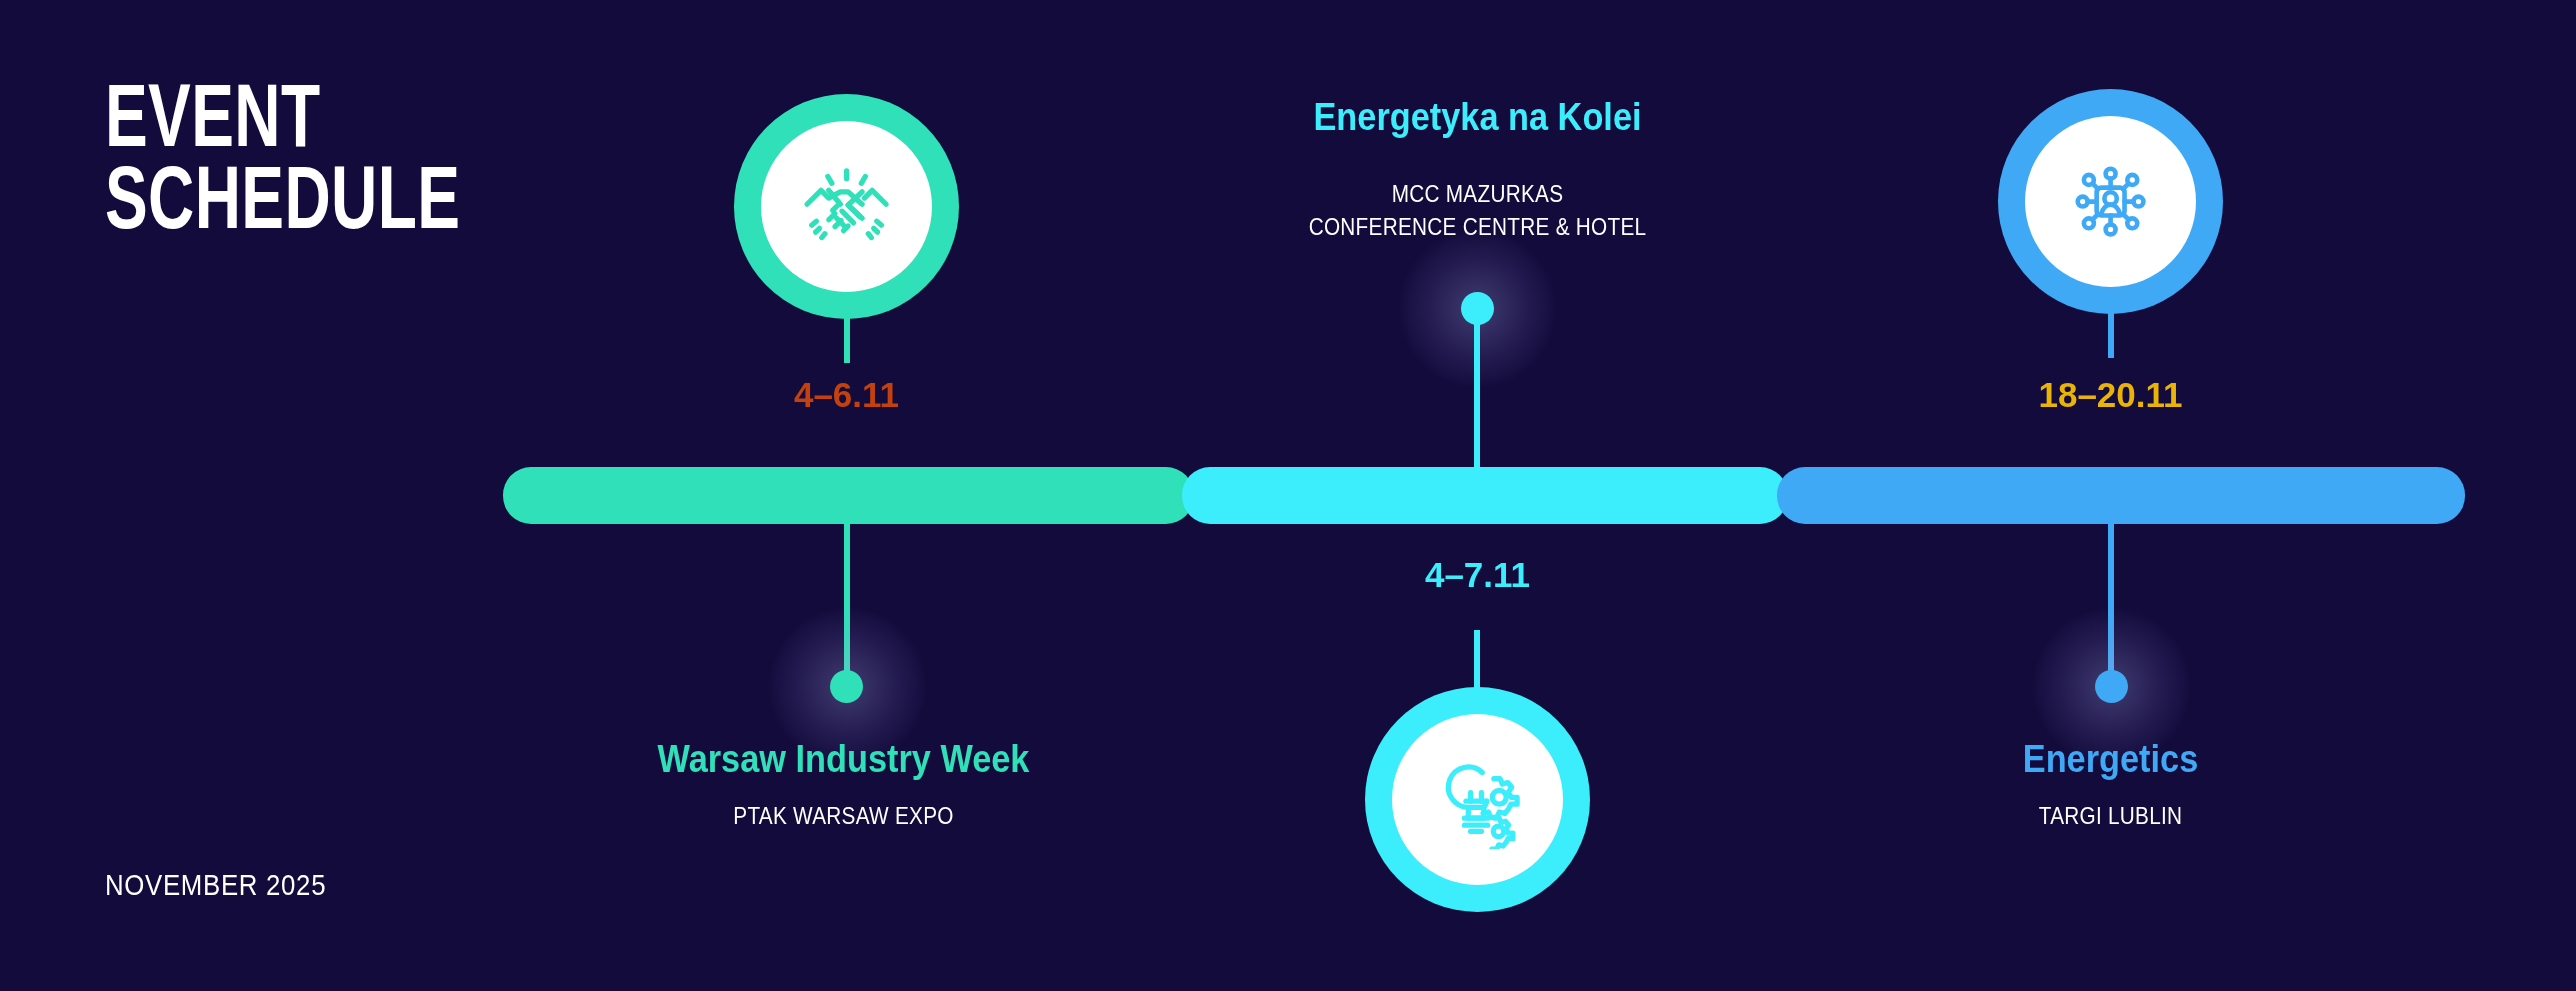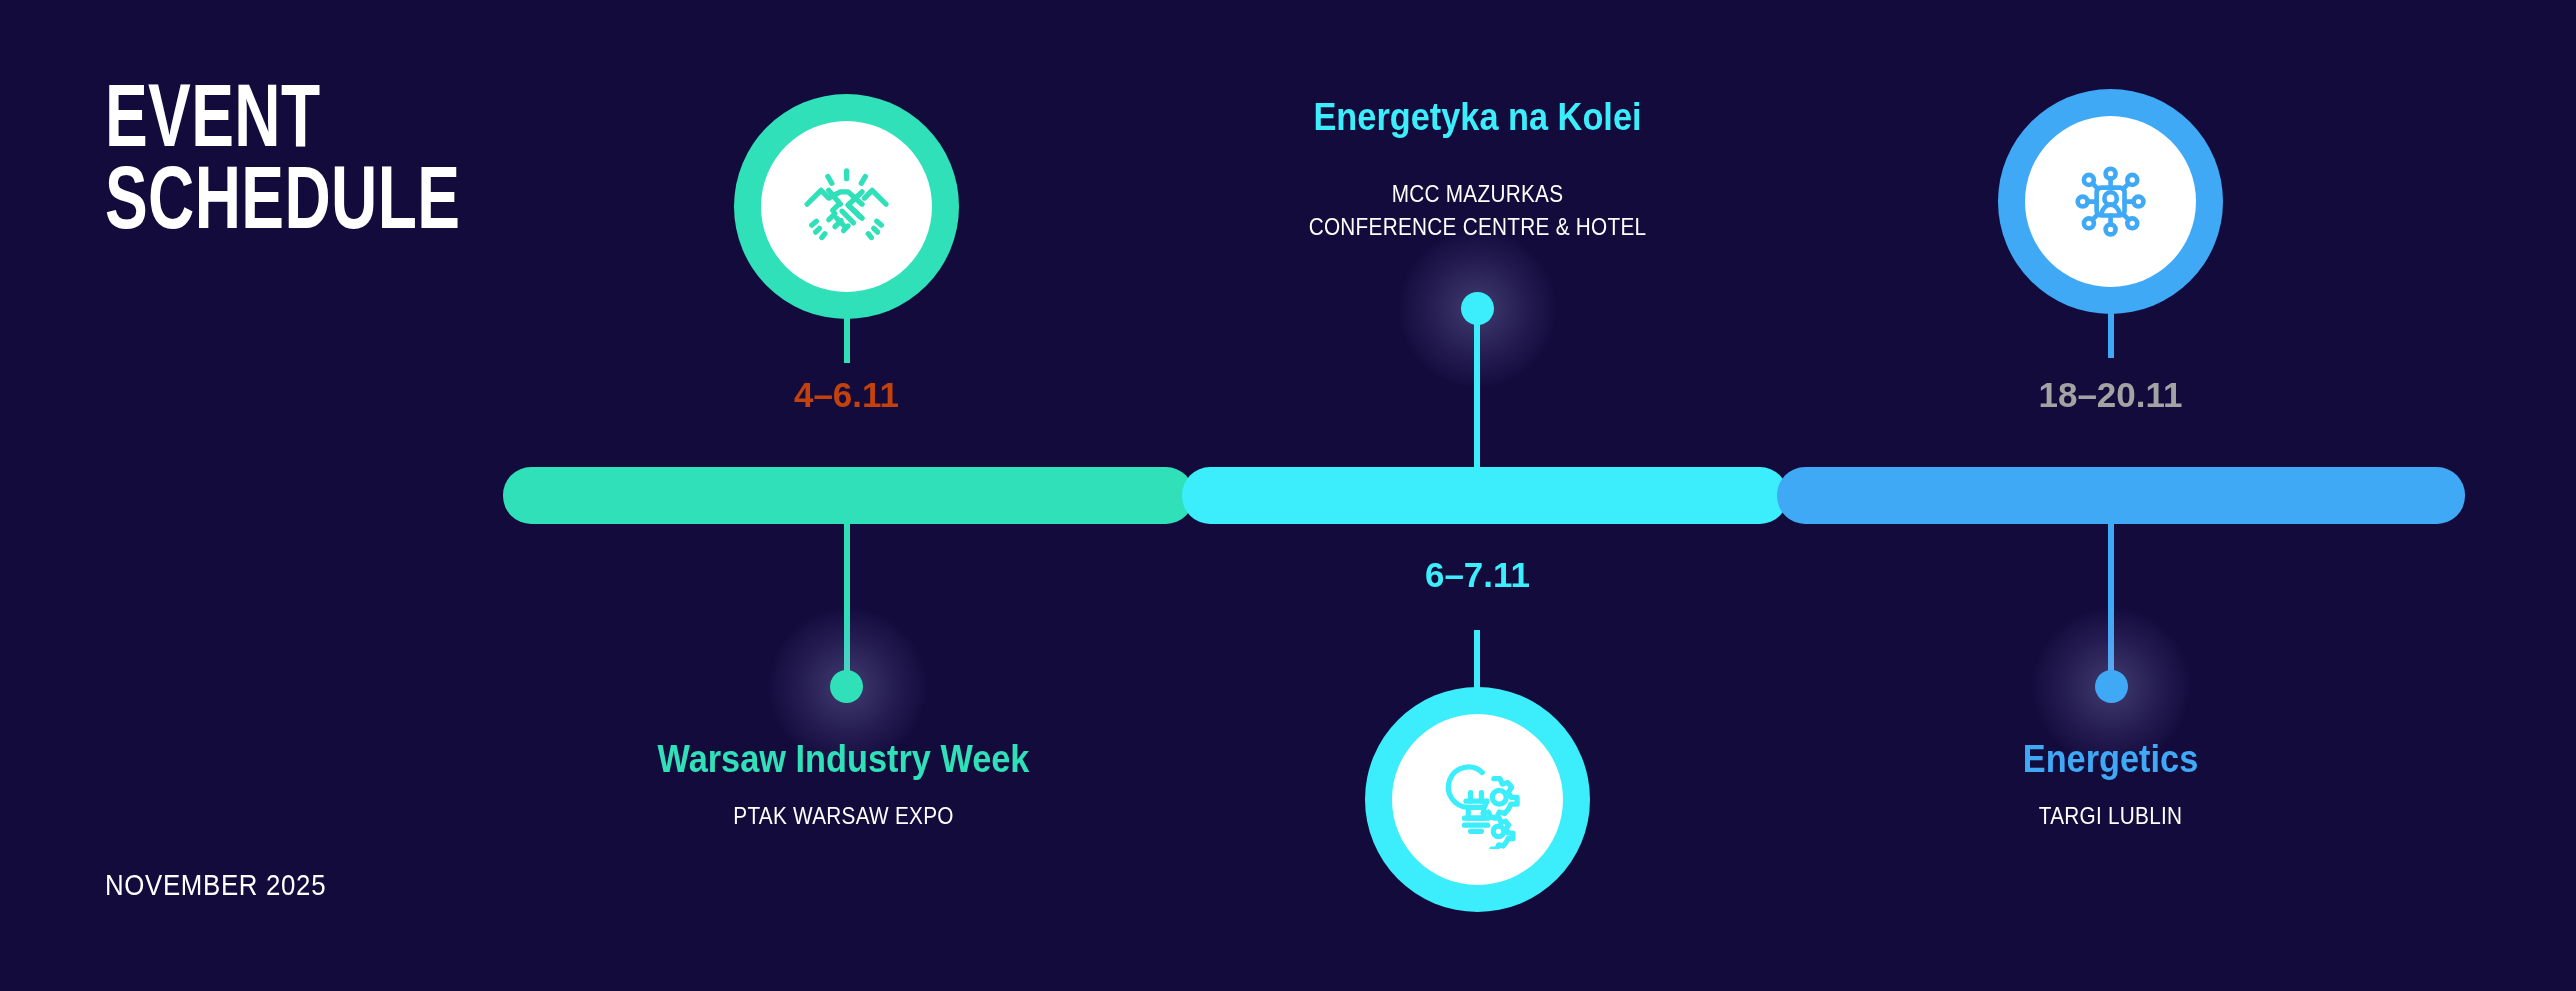--- a/index.html
+++ b/index.html
@@ -201,21 +201,21 @@
 
     <div class="event-title" style="left:1049px; top:95px; width:857px; color:#3ceefb;">Energetyka na Kolei</div>
     <div class="event-venue" style="left:1049px; top:181px; width:857px;">MCC MAZURKAS</div>
     <div class="event-venue" style="left:1049px; top:214px; width:857px;">CONFERENCE CENTRE &amp; HOTEL</div>
 
     <div class="glow" style="left:1397px; top:228px;
                 background: radial-gradient(circle, rgba(170,170,230,0.30) 0%, rgba(150,150,220,0.13) 42%, rgba(20,11,61,0) 70%);"></div>
     <div class="dot" style="left:1461px; top:292px; background:#3ceefb;"></div>
     <div class="stem" style="left:1474px; top:321px; height:149px; background:#3ceefb;"></div>
 
-    <div class="date-label" style="left:1317px; top:555px; width:321px; color:#3ceefb;">6–7.11</div>
+    <div class="date-label" style="left:1317px; top:555px; width:321px; color:#3ceefb;">4–7.11</div>
 
     <div class="stem" style="left:1474px; top:630px; height:61px; background:#3ceefb;"></div>
 
     <div class="node-circle" style="left: 1365px; top: 687px; width: 225px; height: 225px; background: rgb(60, 238, 251);">
       <div class="node-inner">
         <svg viewBox="0 0 64 64" fill="none" stroke="#3ceefb" stroke-linecap="round" stroke-linejoin="round" stroke-width="3.4">
           <path d="M35 14.5a13 13 0 1 0-9 22.5v7h10v-7a13 13 0 0 0 2-4"></path>
           <path d="M24.5 33h13"></path>
           <path d="M26 37h10"></path>
           <path d="M23.5 44h15"></path>
@@ -252,21 +252,21 @@
           <circle cx="46" cy="18" r="3.2"></circle>
             <path d="M43.7 20.3L40 24"></path>
           <circle cx="18" cy="46" r="3.2"></circle>
             <path d="M20.3 43.7L24 40"></path>
           <circle cx="46" cy="46" r="3.2"></circle>
             <path d="M43.7 43.7L40 40"></path>
         </svg>
       </div>
     </div>
     <div class="stem" style="left:2108px; top:309px; height:49px; background:#3fa9f5;"></div>
-    <div class="date-label" style="left:1950px; top:375px; width:321px; color:#a3a3a3;">18–20.11</div>
+    <div class="date-label" style="left:1950px; top:375px; width:321px; color:#eab308;">18–20.11</div>
     <div class="stem" style="left:2108px; top:524px; height:151px; background:#3fa9f5;"></div>
     <div class="glow" style="left:2031px; top:606px;
                 background: radial-gradient(circle, rgba(170,170,230,0.30) 0%, rgba(150,150,220,0.13) 42%, rgba(20,11,61,0) 70%);"></div>
     <div class="dot" style="left:2095px; top:670px; background:#3fa9f5;"></div>
     <div class="event-title" style="left:1682px; top:737px; width:857px; color:#3fa9f5;">Energetics</div>
     <div class="event-venue" style="left:1682px; top:803px; width:857px;">TARGI LUBLIN</div>
   </div>
 
 </div>
 

